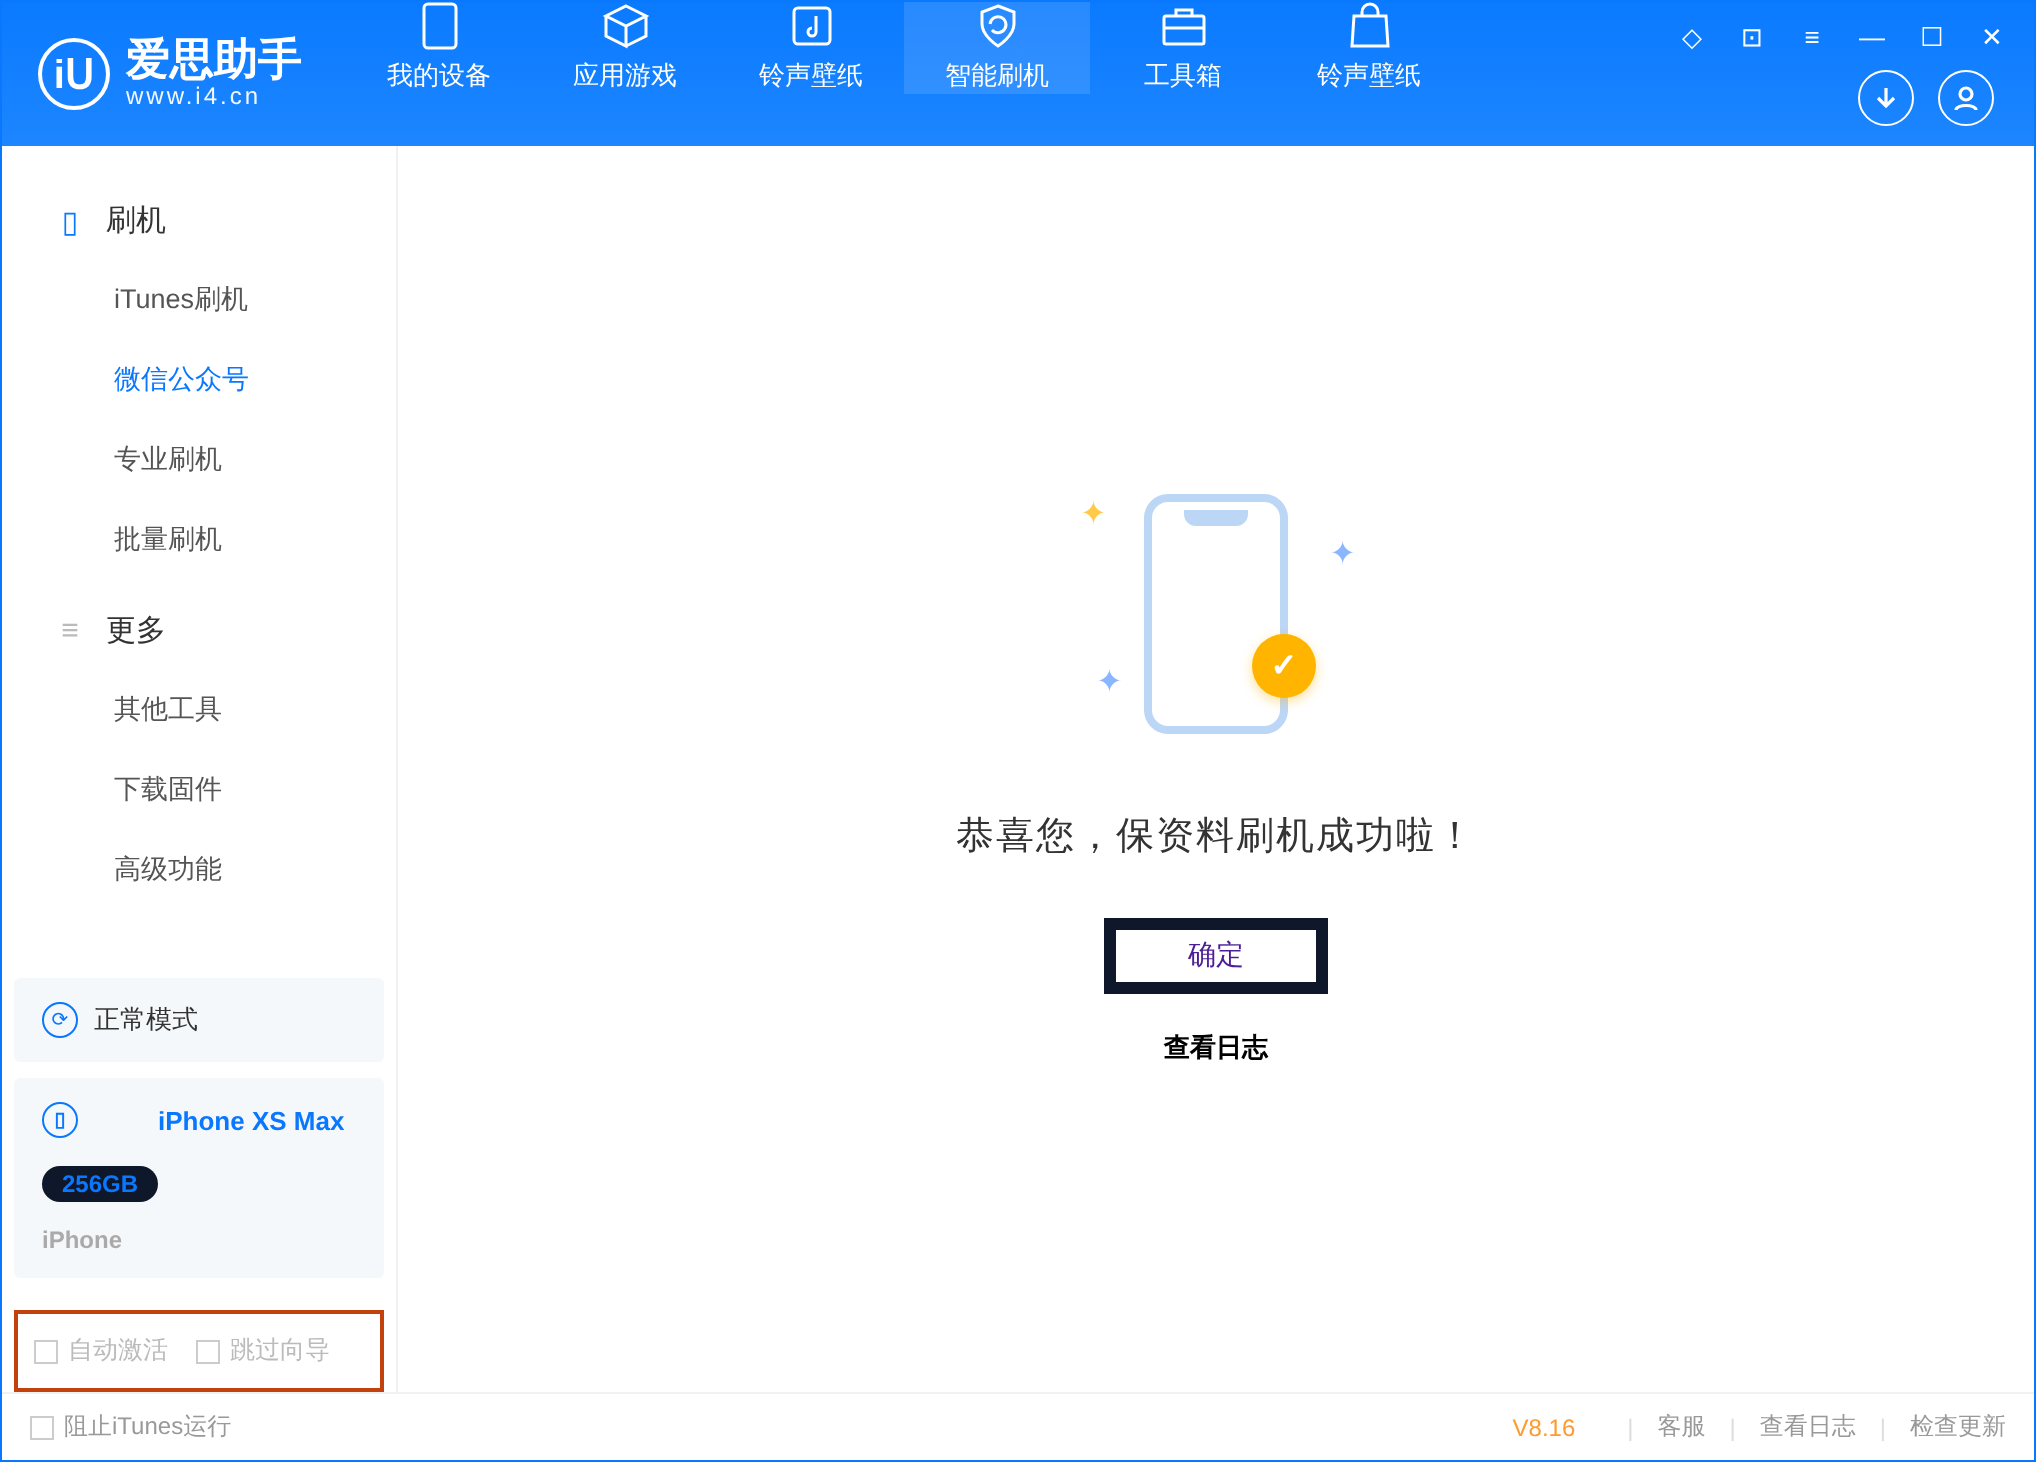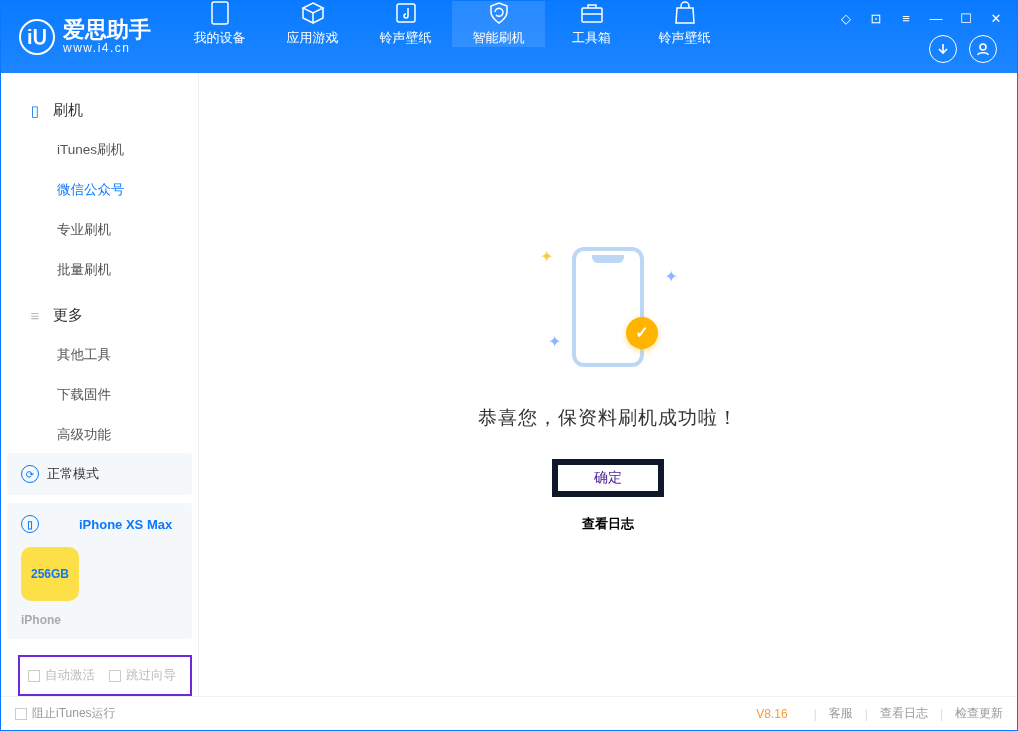--- a/index.html
+++ b/index.html
@@ -28,24 +28,24 @@
   .side-tree { padding-top:18px; flex:1; overflow:auto;}
   .side-group { margin-bottom:6px; }
   .group-header { display:flex; align-items:center; padding:10px 0 10px 26px; font-size:15px; color:#333; font-weight:500; gap:10px;}
   .group-header .gicon{width:16px; height:16px; display:flex; align-items:center; justify-content:center; color:#0a77ff;}
   .side-item { padding:11px 0 11px 56px; font-size:13.5px; color:#555; cursor:pointer;}
   .side-item.active{ color:#0a77ff;}
   .side-blocks{ padding:6px;}
   .mode-block, .device-block{ background:#f5f8fa; border-radius:3px; padding:12px 14px; margin-bottom:8px; font-size:13px; color:#333; display:flex; align-items:center; gap:8px;}
   .device-block{ flex-direction:column; align-items:flex-start; font-weight:600;}
   .device-row{display:flex; align-items:center; gap:8px;}
-  .capacity-badge{ background:#fde047; color:#0a77ff; border-radius:10px; padding:20px 10px; font-size:12px; margin-top:6px;}
+  .capacity-badge{ background:#0f172a; color:#0a77ff; border-radius:10px; padding:2px 10px; font-size:12px; margin-top:6px;}
   .device-type{ color:#aaa; font-size:12px; font-weight:700; margin-top:4px;}
   .refresh-ic{width:18px;height:18px;border:1.5px solid #0a77ff;border-radius:50%;display:flex;align-items:center;justify-content:center;color:#0a77ff;font-size:10px;}
-  .checkbox-row{ border:2px solid #6d28d9; margin:2px 6px 0 17px; padding:10px 8px; display:flex; gap:14px; font-size:12.5px; color:#bbb;}
+  .checkbox-row{ border:2px solid #c2410c; margin:2px 6px 0 6px; padding:10px 8px; display:flex; gap:14px; font-size:12.5px; color:#bbb;}
   .cb{ display:flex; align-items:center; gap:5px; cursor:pointer;}
   .cb .box{width:12px;height:12px;border:1px solid #ccc;background:#fff;}
   
   .main { flex:1; position:relative; display:flex; flex-direction:column; align-items:center; justify-content:center; }
   .illus { position:relative; width:160px; height:140px; display:flex; align-items:center; justify-content:center;}
   .sparkle{position:absolute; font-size:16px; color:#ffc94a;}
   .phone{ width:72px; height:120px; border:4px solid #bcd6f5; border-radius:12px; background:#fff; position:relative;}
   .phone::before{content:""; position:absolute; top:4px; left:50%; transform:translateX(-50%); width:32px; height:8px; background:#bcd6f5; border-radius:0 0 6px 6px;}
   .check-badge{position:absolute; right:30px; bottom:28px; width:32px; height:32px; background:#ffb400; border-radius:50%; display:flex; align-items:center; justify-content:center; color:#fff; font-weight:bold; box-shadow:0 2px 6px rgba(255,180,0,.4);}
   .success-text{ font-size:19px; color:#333; margin-top:28px; letter-spacing:1px;}

